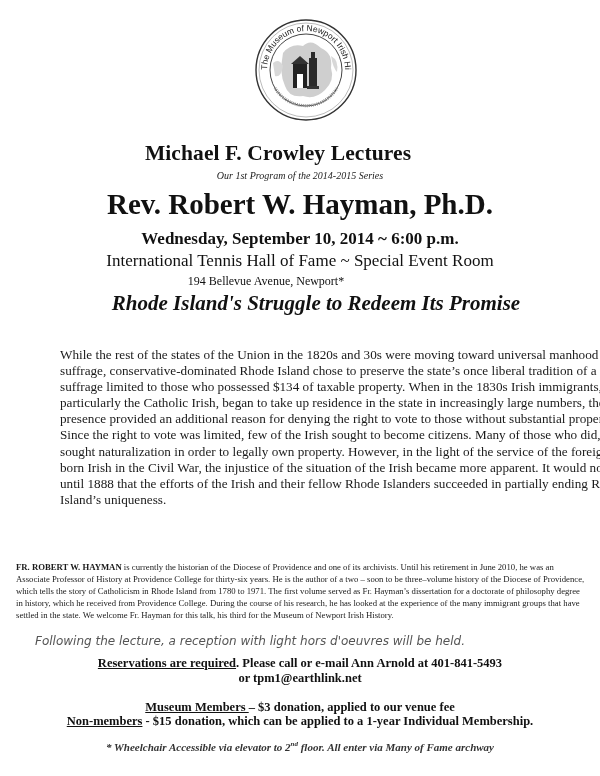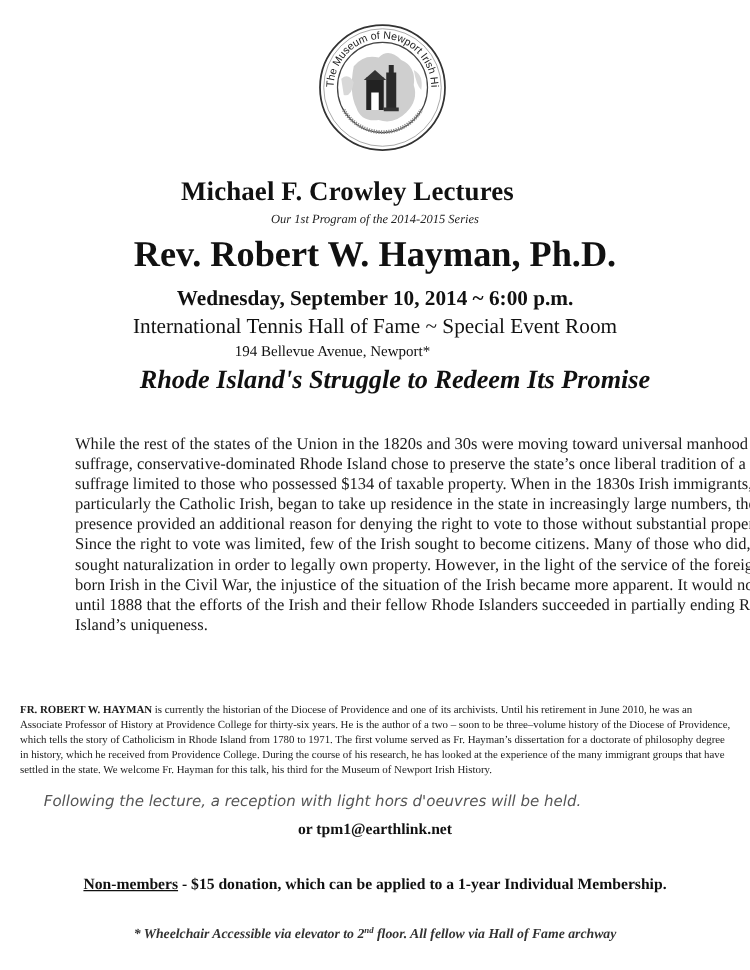--- a/index.html
+++ b/index.html
@@ -76,20 +76,22 @@
   <div>Rhode Island's Struggle to Redeem Its Promise</div>
 </div>
 
 <div class="abstract">While the rest of the states of the Union in the 1820s and 30s were moving toward universal manhood suffrage, conservative-dominated Rhode Island chose to preserve the state’s once liberal tradition of a suffrage limited to those who possessed $134 of taxable property.  When in the 1830s Irish immigrants, particularly the Catholic Irish, began to take up residence in the state in increasingly large numbers, their presence provided an additional reason for denying the right to vote to those without substantial property.  Since the right to vote was limited, few of the Irish sought to become citizens.  Many of those who did, sought naturalization in order to legally own property.  However, in the light of the service of the foreign-born Irish in the Civil War, the injustice of the situation of the Irish became more apparent.  It would not be until 1888 that the efforts of the Irish and their fellow Rhode Islanders succeeded in partially ending Rhode Island’s uniqueness.</div>
 
 <div class="bio"><b>FR. ROBERT W. HAYMAN</b><span> is currently the historian of the Diocese of Providence and one of its archivists.  Until his retirement in June 2010, he was an Associate Professor of History at Providence College for thirty-six years.  He is the author of a two – soon to be three–volume history of the Diocese of Providence, which tells the story of Catholicism in Rhode Island from 1780 to 1971. The first volume served as Fr. Hayman’s dissertation for a doctorate of philosophy degree in history, which he received from Providence College.  During the course of his research, he has looked at the experience of the many immigrant groups that have settled in the state.  We welcome Fr. Hayman for this talk, his third for the Museum of Newport Irish History.</span></div>
 
 <div class="reception center">Following the lecture, a reception with light hors d'oeuvres will be held.</div>
 
 <div class="reservations center">
+  <div><span class="u">Reservations are required</span><span>.  Please call or e-mail Ann Arnold at 401-841-5493</span></div>
   <div>or tpm1@earthlink.net</div>
 </div>
 
 <div class="fees center">
+  <div><span class="u">Museum Members </span><span>– $3 donation, applied to our venue fee</span></div>
   <div><span class="u">Non-members</span><span> - $15 donation, which can be applied to a 1-year Individual Membership.</span></div>
 </div>
 
-<div class="access center"><span>* Wheelchair Accessible via elevator to 2</span><sup>nd</sup><span> floor. All fellow via Hall of Fame archway</span></div>
+<div class="access center"><span>* Wheelchair Accessible via elevator to 2</span><sup>nd</sup><span> floor. All enter via Many of Fame archway</span></div>
 
 </body></html>

